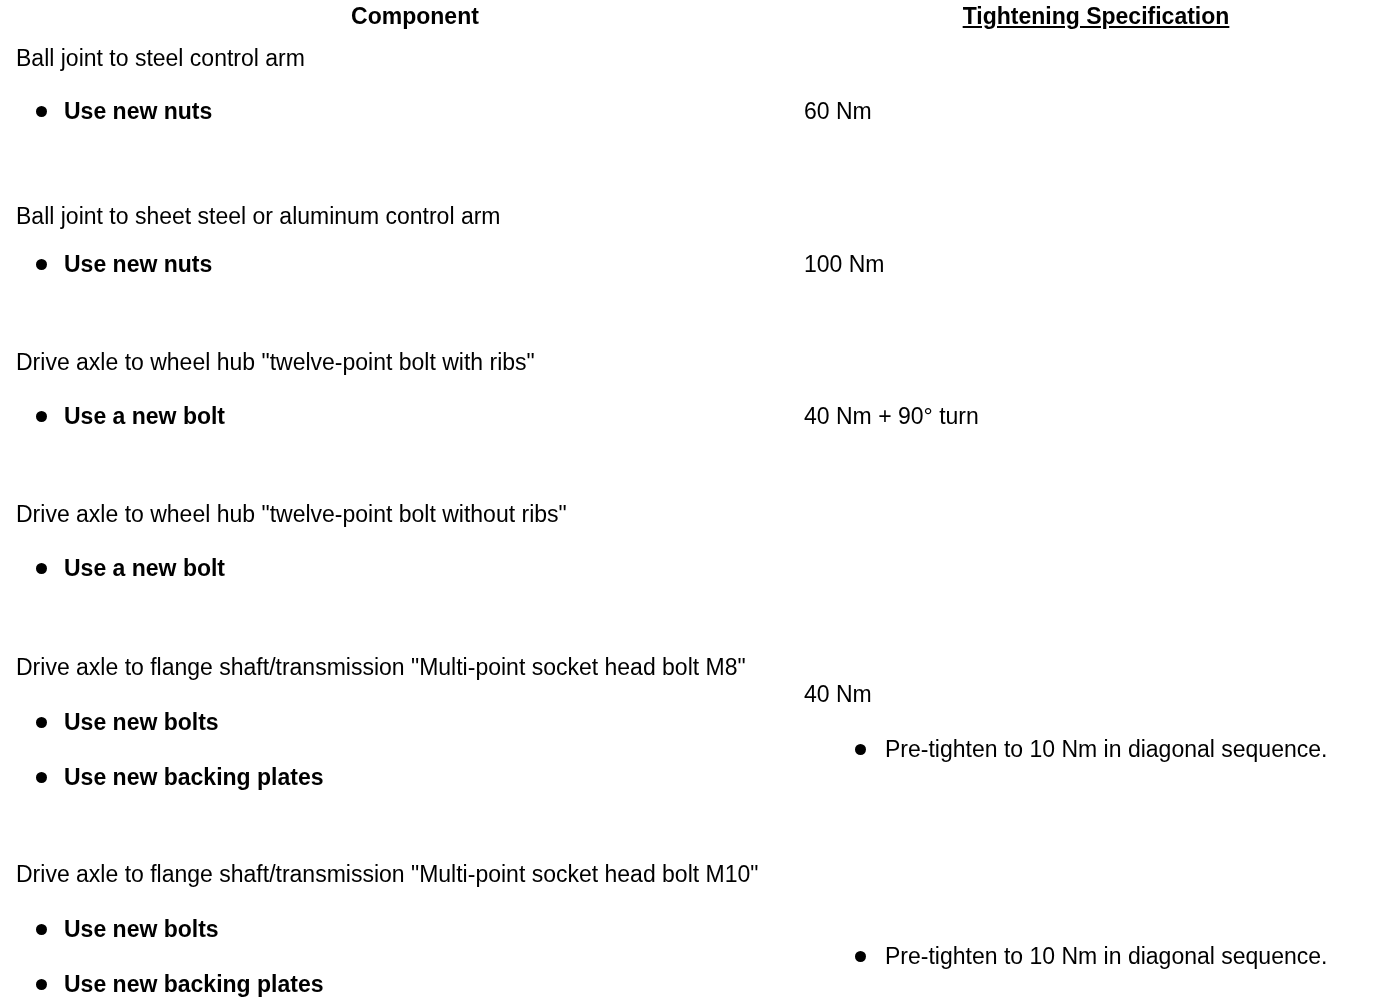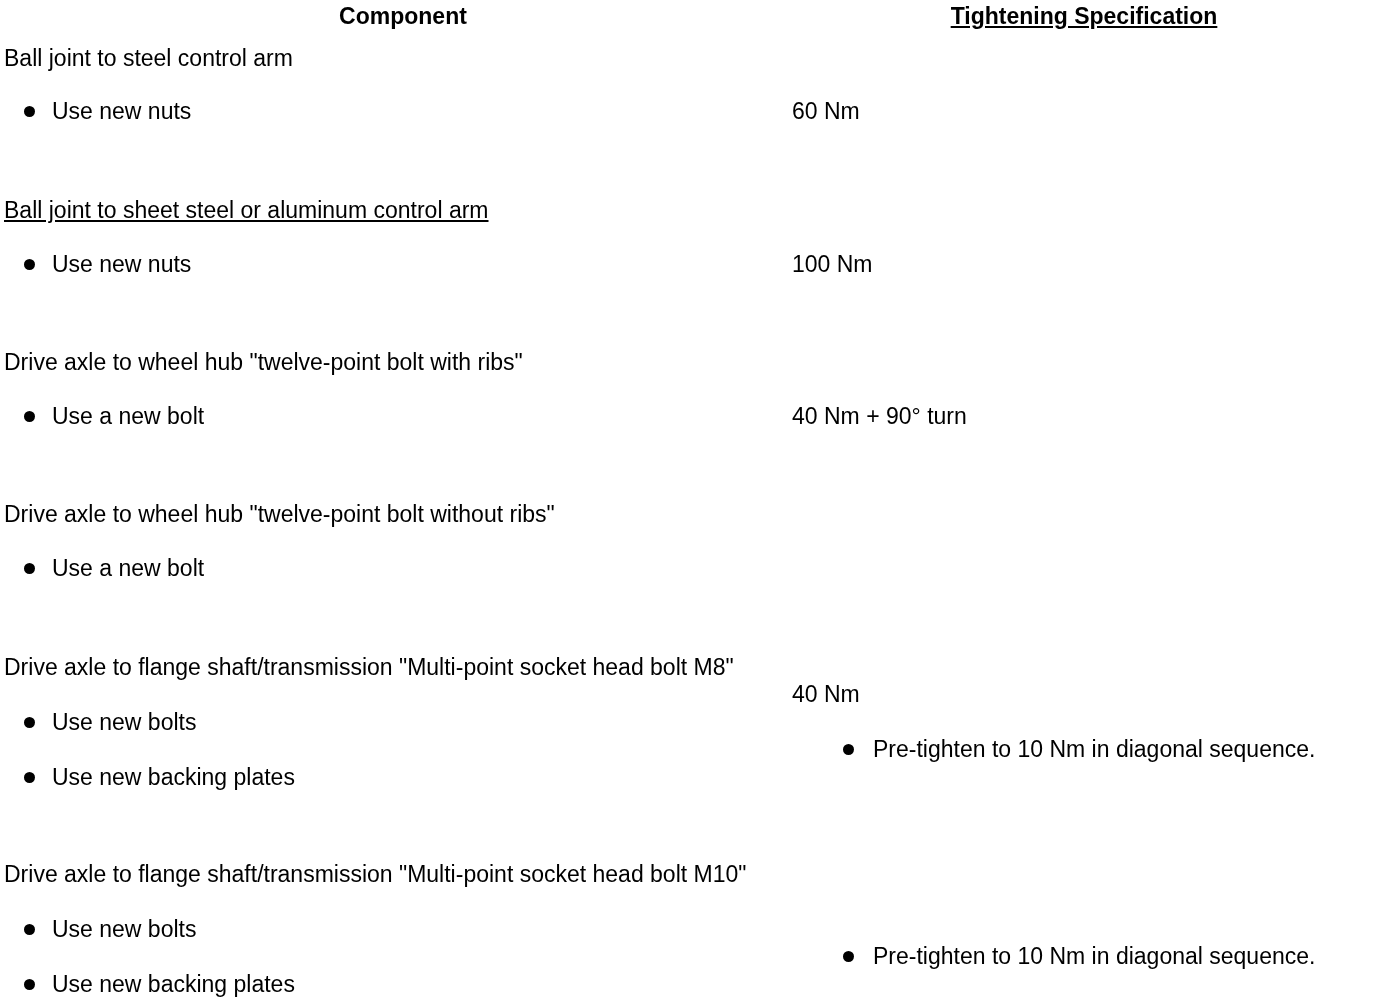--- a/index.html
+++ b/index.html
@@ -15,33 +15,34 @@
     color: #000000;
     font-family: "Liberation Sans", "DejaVu Sans", sans-serif;
     font-size: 23px;
     overflow: hidden;
   }
   .line {
     position: absolute;
     height: 26px;
     line-height: 26px;
     white-space: nowrap;
+    margin-left: 12px;
   }
   .hdr {
     font-weight: bold;
     text-align: center;
   }
   .hdr-left  { left: 0px;   width: 806px; }
   .hdr-right { left: 792px; width: 584px; text-decoration: underline; }
   .sect-title { left: 4px; }
   .li {
     display: flex;
     align-items: center;
   }
-  .li-left  { left: 24px; }
+  .li-left  { left: 24px; font-weight: bold; }
   .li-right { left: 843px; text-align: center; }
   .dot {
     width: 11px;
     height: 11px;
     background: #000000;
     border-radius: 50%;
     flex: 0 0 auto;
   }
   .li-left .dot  { margin-right: 17px; }
   .li-right .dot { margin-right: 19px; }
@@ -59,21 +60,21 @@
   <div class="line hdr hdr-left" style="top:3px;">Component</div>
   <div class="line hdr hdr-right" style="top:3px;">Tightening Specification</div>
 
   <div class="line sect-title" style="top:45px;">Ball joint to steel control arm</div>
   <div class="line li li-left" style="top:98px;">
     <span class="dot"></span>
     <span>Use new nuts</span>
   </div>
   <div class="line spec-center" style="top:98px;">60 Nm</div>
 
-  <div class="line sect-title" style="top:197px;text-decoration:underline;">Ball joint to sheet steel or aluminum control arm</div>
+  <div class="line sect-title" style="top:203px;">Ball joint to sheet steel or aluminum control arm</div>
   <div class="line li li-left" style="top:251px;">
     <span class="dot"></span>
     <span>Use new nuts</span>
   </div>
   <div class="line spec-center" style="top:251px;">100 Nm</div>
 
   <div class="line sect-title" style="top:349px;">Drive axle to wheel hub "twelve-point bolt with ribs"</div>
   <div class="line li li-left" style="top:403px;">
     <span class="dot"></span>
     <span>Use a new bolt</span>

